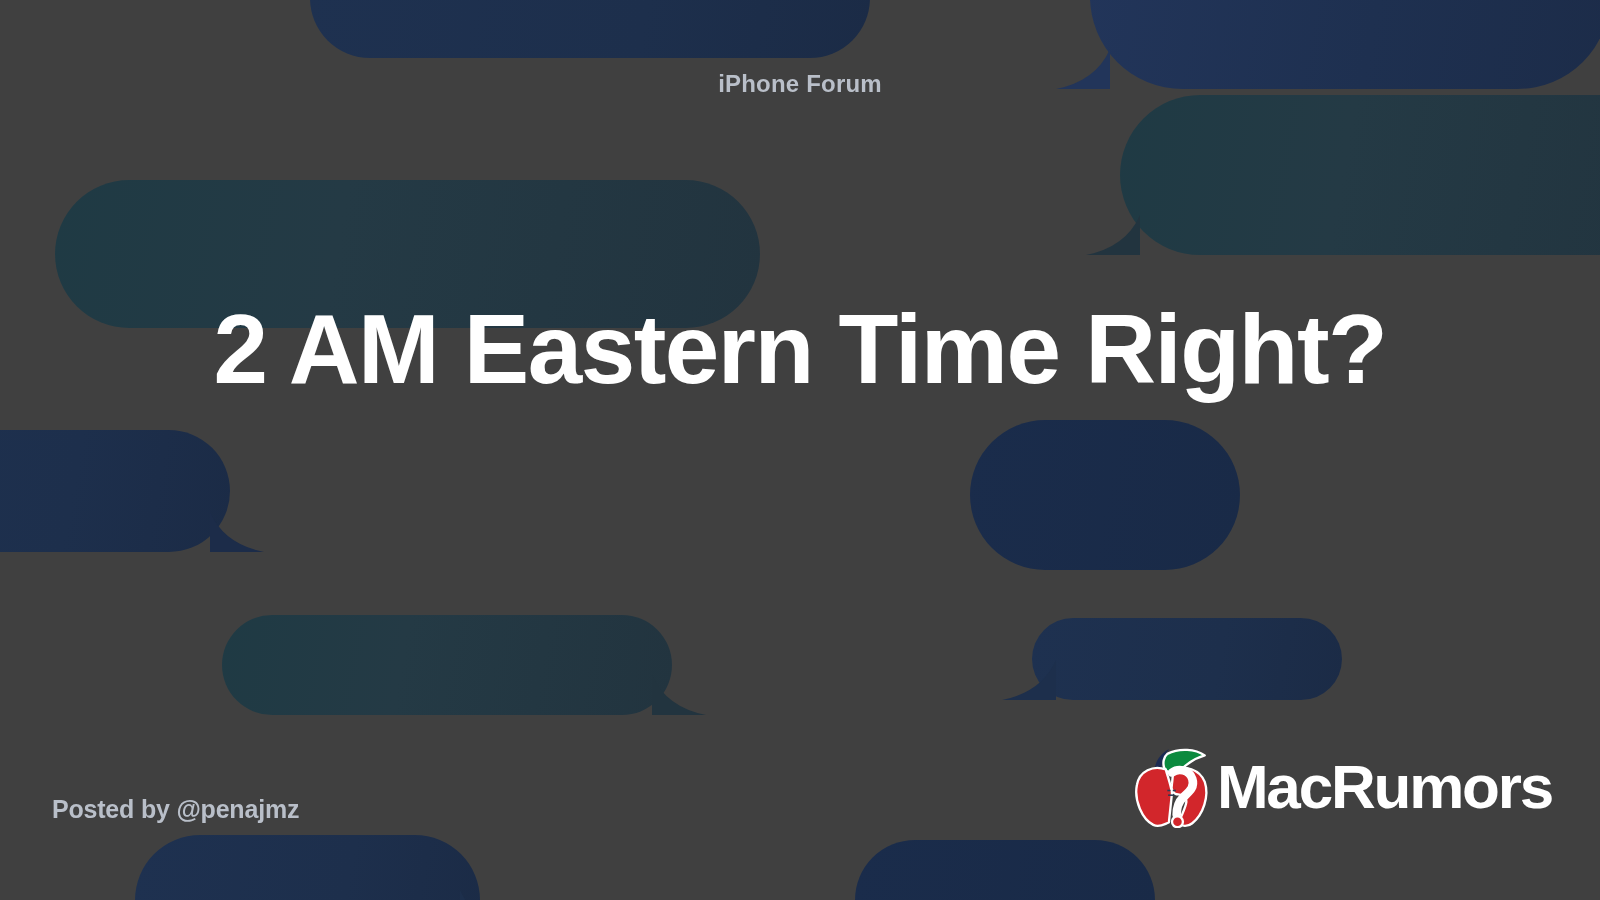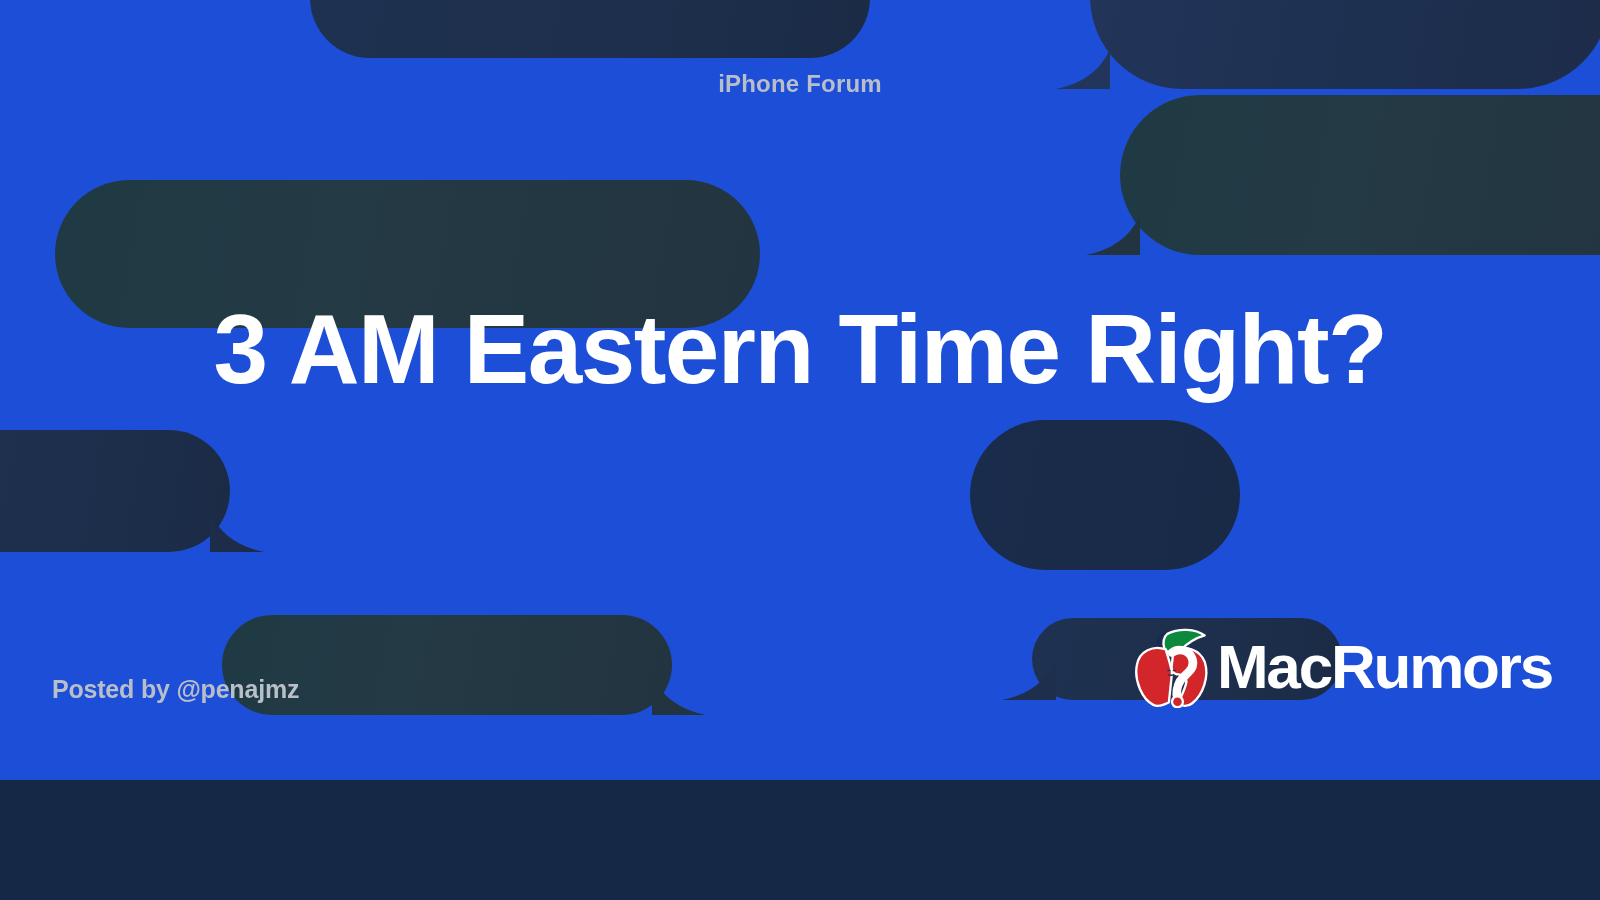--- a/index.html
+++ b/index.html
@@ -14,22 +14,22 @@
     background: #152845;
     font-family: "Liberation Sans", sans-serif;
     position: relative;
   }
 
   
   #social-card {
     position: absolute;
     inset: 0;
     width: 1600px;
-    height: 780px;
-    background: #1d4ed8;
+    height: 900px;
+    background: #404040;
     overflow: hidden;
   }
 
   
   .bubble-layer {
     position: absolute;
     inset: 0;
     pointer-events: none;
   }
 
@@ -179,21 +179,21 @@
       </div>
     </div>
 
     <div class="bubble b-deep" style="left:855px; top:840px; width:300px; height:120px;"></div>
   </div>
 
   <div class="content">
 
     <div id="forum-label">iPhone Forum</div>
 
-    <h1 id="post-title">3 AM Eastern Time Right?</h1>
+    <h1 id="post-title">2 AM Eastern Time Right?</h1>
 
     <div id="posted-by">Posted by @penajmz</div>
 
     <div id="brand-logo">
 
       <svg id="brand-mark" viewBox="0 0 100 105" xmlns="http://www.w3.org/2000/svg">
 
         <path d="M28 28 C30 16 38 8 46 4 C40 12 37 20 36 30 Z" fill="#1b2a52"></path>
 
         <path d="M44 10 C60 2 80 4 92 12 C78 16 70 22 62 30 C54 37 44 36 40 28 C38 22 39 14 44 10 Z" fill="#0b8a3e" stroke="#ffffff" stroke-width="3" stroke-linejoin="round"></path>

